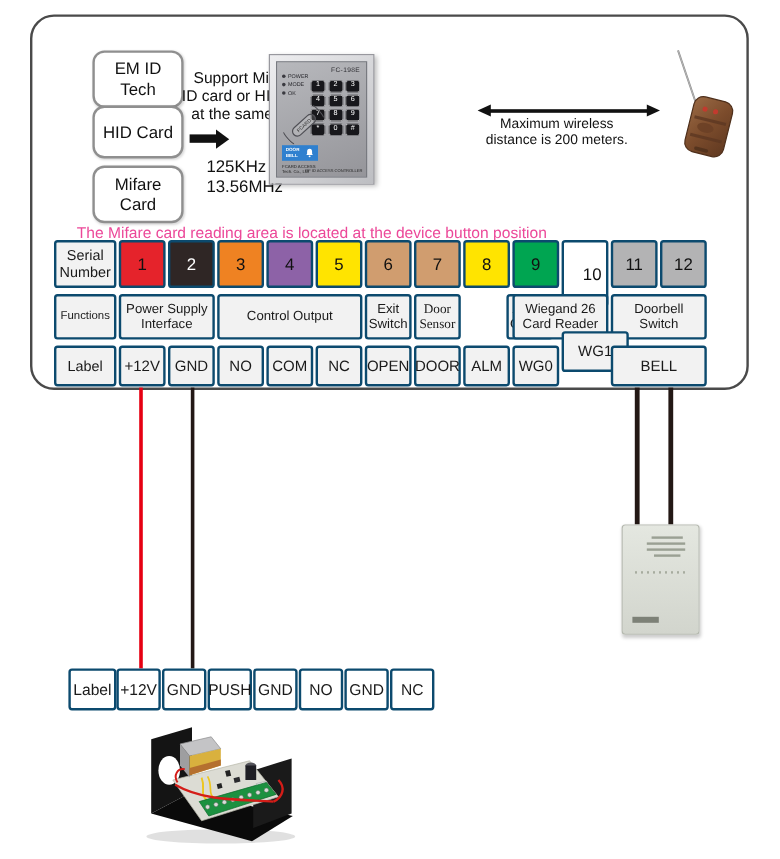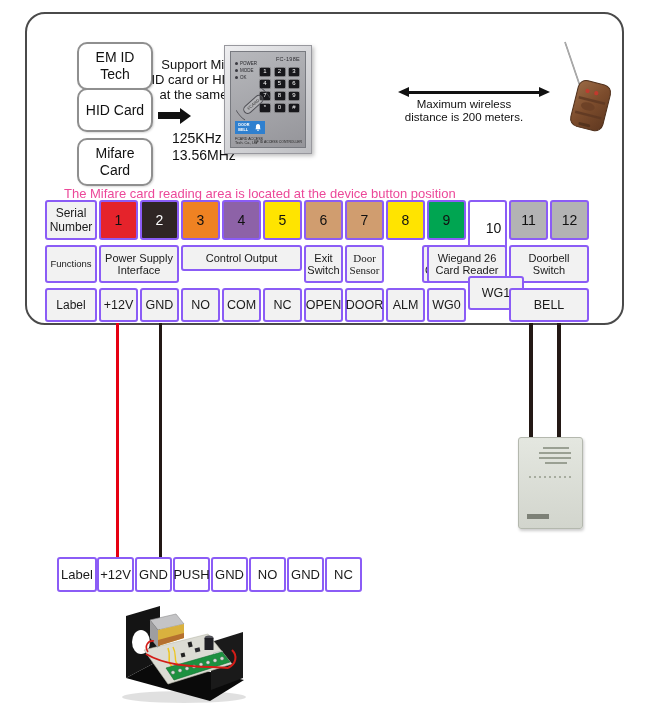--- a/index.html
+++ b/index.html
@@ -64,21 +64,21 @@
     border-right:11px solid #111;border-top:5.5px solid transparent;border-bottom:5.5px solid transparent;}
   .dbl-arrow:after{content:"";position:absolute;right:-10px;top:-4.5px;width:0;height:0;
     border-left:11px solid #111;border-top:5.5px solid transparent;border-bottom:5.5px solid transparent;}
   .remote-svg{position:absolute;left:550px;top:36px;}
 
   
   .caption{position:absolute;left:64px;top:186px;width:532px;text-align:left;
     font-size:13px;color:#ec4899;}
 
   
-  .tcell{position:absolute;box-sizing:border-box;border:2px solid #8b5cf6;border-radius:3px;
+  .tcell{position:absolute;box-sizing:border-box;border:2px solid #0c4a6e;border-radius:3px;
     display:flex;align-items:center;justify-content:center;text-align:center;background:#f2f2f2;}
   .hdr{font-size:12px;line-height:14px;}
   .hdr-functions{font-size:9.5px;}
   .serial-cell{font-size:14px;}
   .func-cell{font-size:11px;line-height:12.5px;padding:0 1px;}
   .label-cell{font-size:12.5px;}
   .bottom-cell{font-size:13px;background:#fff;}
 
   
   .wire{position:absolute;}
@@ -206,21 +206,21 @@
       <div class="tcell serial-cell" style="left: 222px; top: 200px; width: 39px; height: 40px; background: rgb(141, 98, 167); color: rgb(17, 17, 17);">4</div>
       <div class="tcell serial-cell" style="left: 263px; top: 200px; width: 39px; height: 40px; background: rgb(255, 228, 0); color: rgb(17, 17, 17);">5</div>
       <div class="tcell serial-cell" style="left: 304px; top: 200px; width: 39px; height: 40px; background: rgb(208, 157, 111); color: rgb(17, 17, 17);">6</div>
       <div class="tcell serial-cell" style="left: 345px; top: 200px; width: 39px; height: 40px; background: rgb(208, 157, 111); color: rgb(17, 17, 17);">7</div>
       <div class="tcell serial-cell" style="left: 386px; top: 200px; width: 39px; height: 40px; background: rgb(255, 228, 0); color: rgb(17, 17, 17);">8</div>
       <div class="tcell serial-cell" style="left: 427px; top: 200px; width: 39px; height: 40px; background: rgb(0, 165, 81); color: rgb(17, 17, 17);">9</div>
       <div class="tcell serial-cell" style="left: 468px; top: 200px; width: 39px; height: 56px; background: rgb(255, 255, 255); color: rgb(17, 17, 17); padding-left: 12px;">10</div>
       <div class="tcell serial-cell" style="left: 509px; top: 200px; width: 39px; height: 40px; background: rgb(179, 179, 180); color: rgb(17, 17, 17);">11</div>
       <div class="tcell serial-cell" style="left: 550px; top: 200px; width: 39px; height: 40px; background: rgb(179, 179, 180); color: rgb(17, 17, 17);">12</div>
       <div class="tcell func-cell" style="left: 99px; top: 245px; width: 80px; height: 38px;">Power Supply Interface</div>
-      <div class="tcell func-cell" style="left: 181px; top: 245px; width: 121px; height: 26px;">Control Output</div>
+      <div class="tcell func-cell" style="left: 181px; top: 245px; width: 121px; height: 38px;">Control Output</div>
       <div class="tcell func-cell" style="left: 304px; top: 245px; width: 39px; height: 38px;">Exit Switch</div>
       <div class="tcell func-cell" style="left: 345px; top: 245px; width: 39px; height: 38px; font-family: Liberation Serif, serif;">Door Sensor</div>
       <div class="tcell func-cell" style="left: 386px; top: 245px; width: 39px; height: 38px; margin-left: 36px;">Alarm Output</div>
       <div class="tcell func-cell" style="left: 427px; top: 245px; width: 80px; height: 38px;">Wiegand 26 Card Reader</div>
       <div class="tcell func-cell" style="left: 509px; top: 245px; width: 80px; height: 38px;">Doorbell Switch</div>
       <div class="tcell label-cell" style="left: 99px; top: 288px; width: 39px; height: 34px;">+12V</div>
       <div class="tcell label-cell" style="left: 140px; top: 288px; width: 39px; height: 34px;">GND</div>
       <div class="tcell label-cell" style="left: 181px; top: 288px; width: 39px; height: 34px;">NO</div>
       <div class="tcell label-cell" style="left: 222px; top: 288px; width: 39px; height: 34px;">COM</div>
       <div class="tcell label-cell" style="left: 263px; top: 288px; width: 39px; height: 34px;">NC</div>

